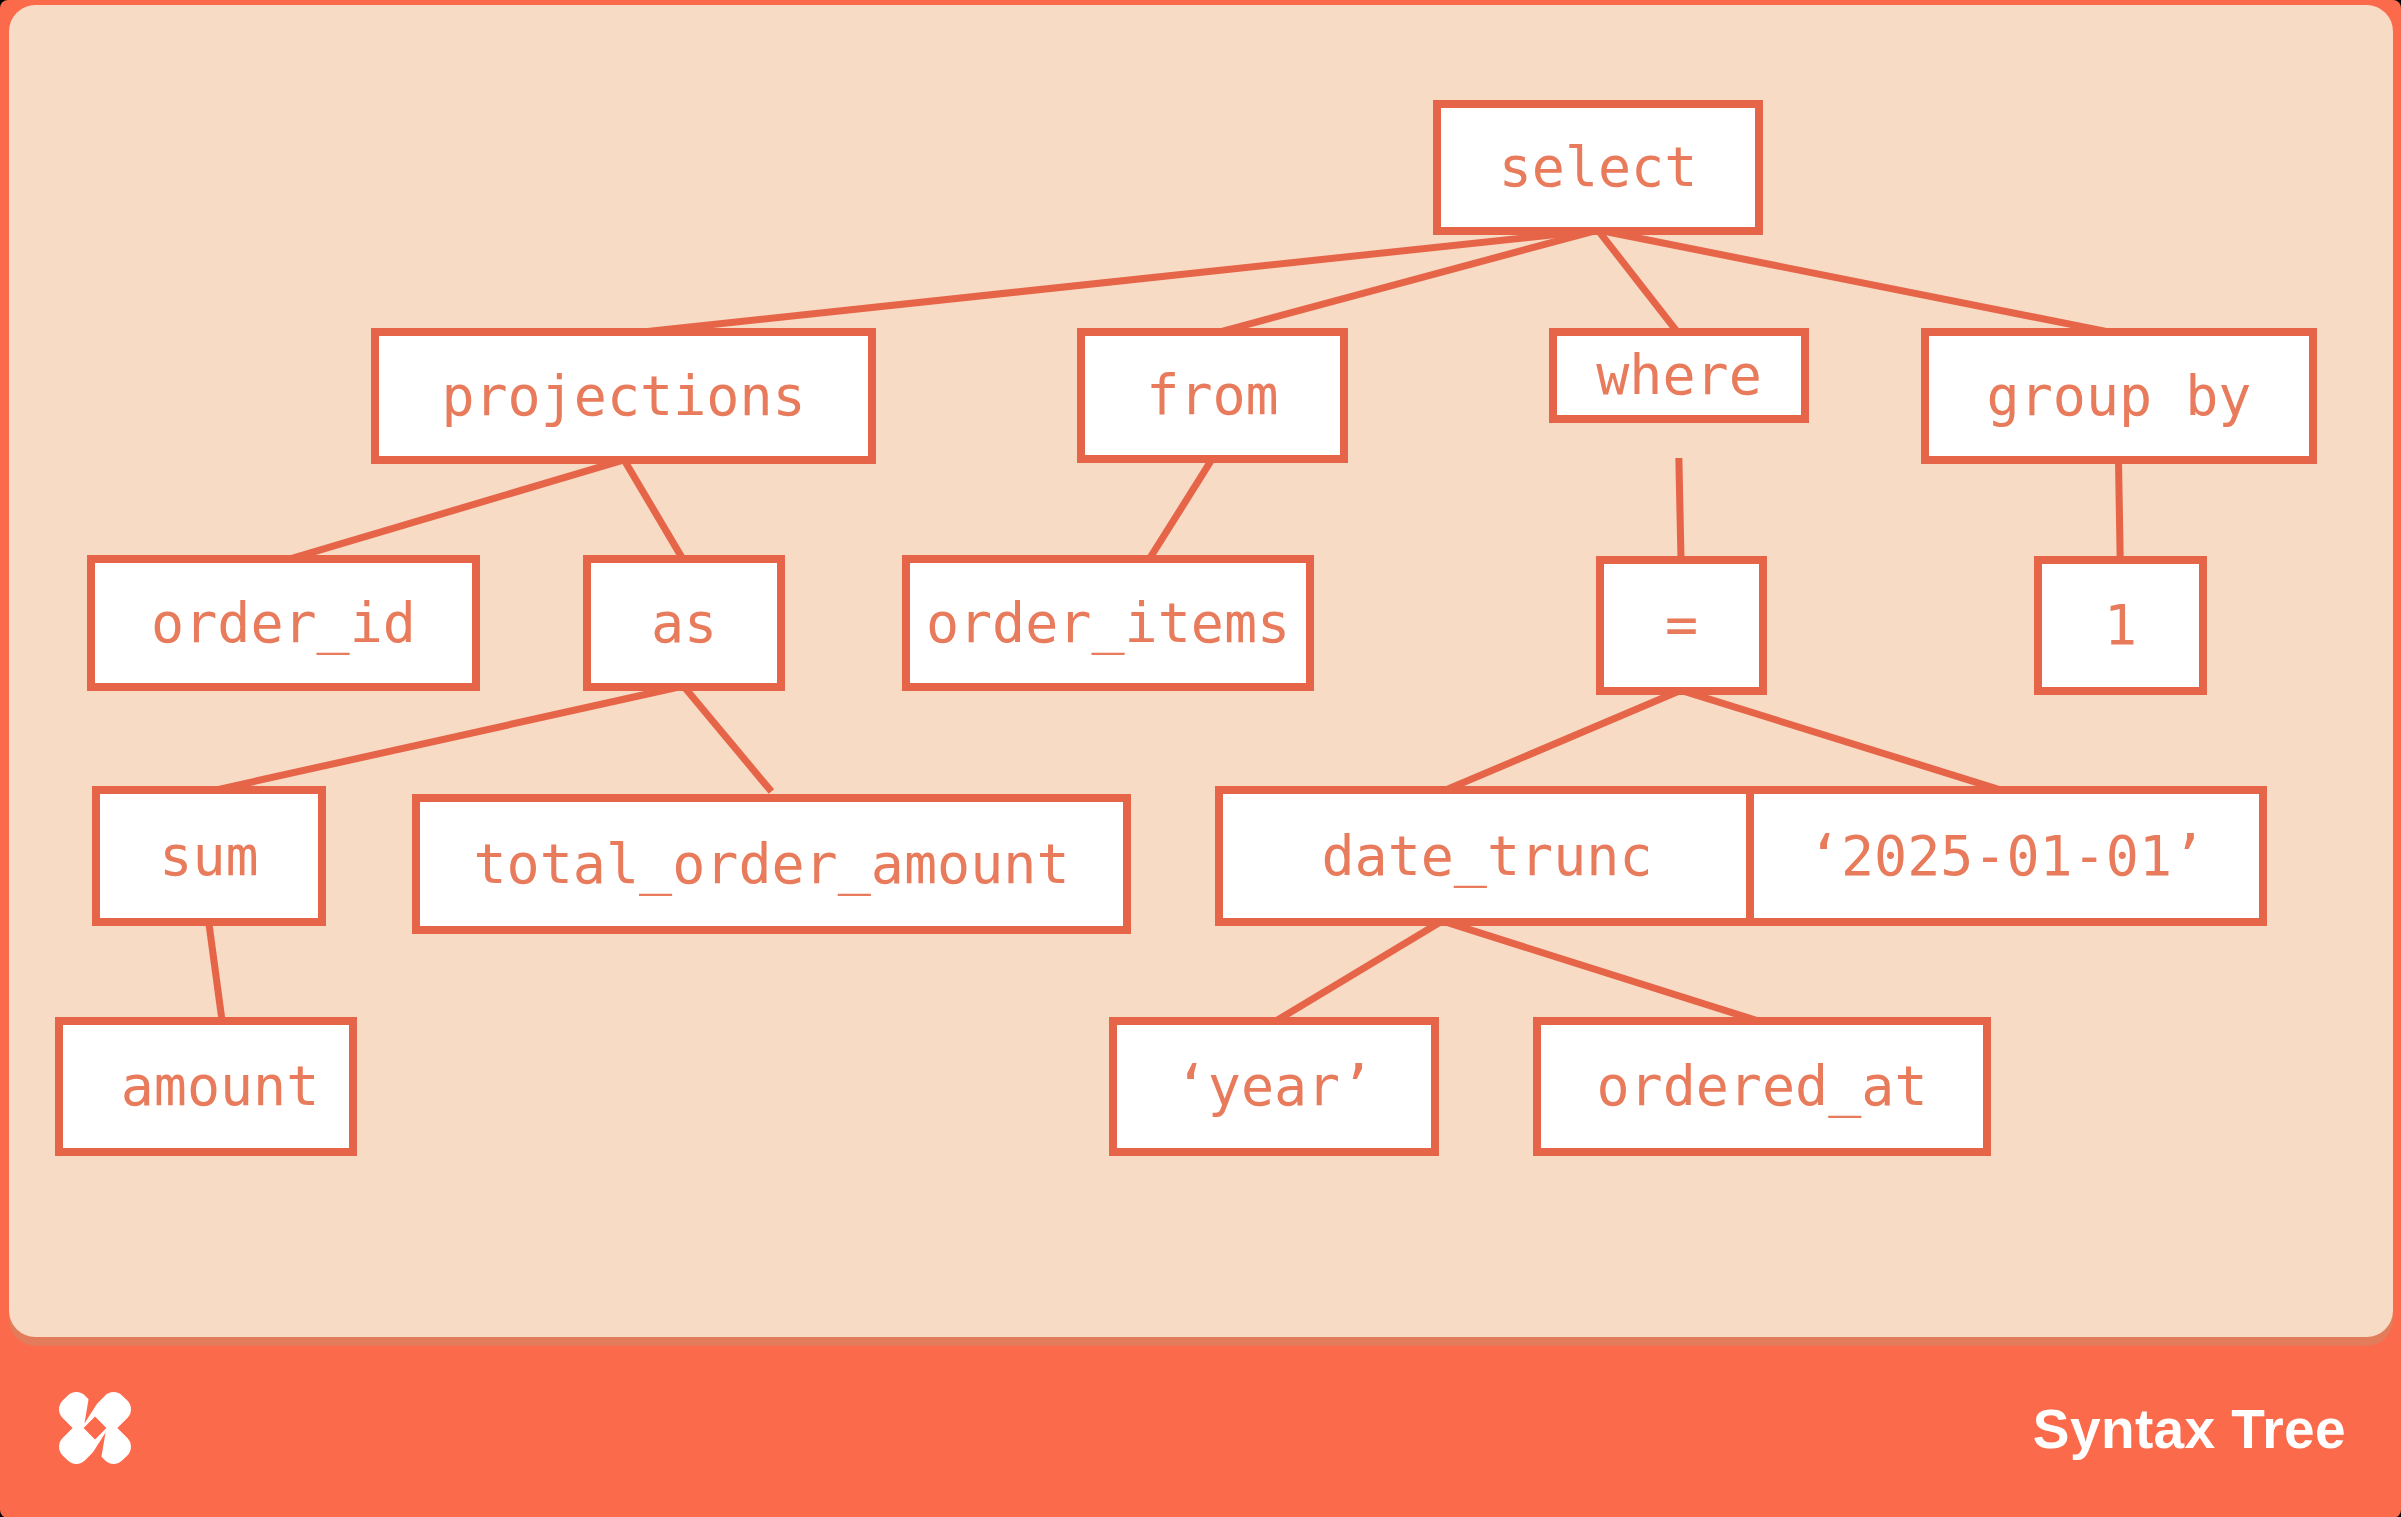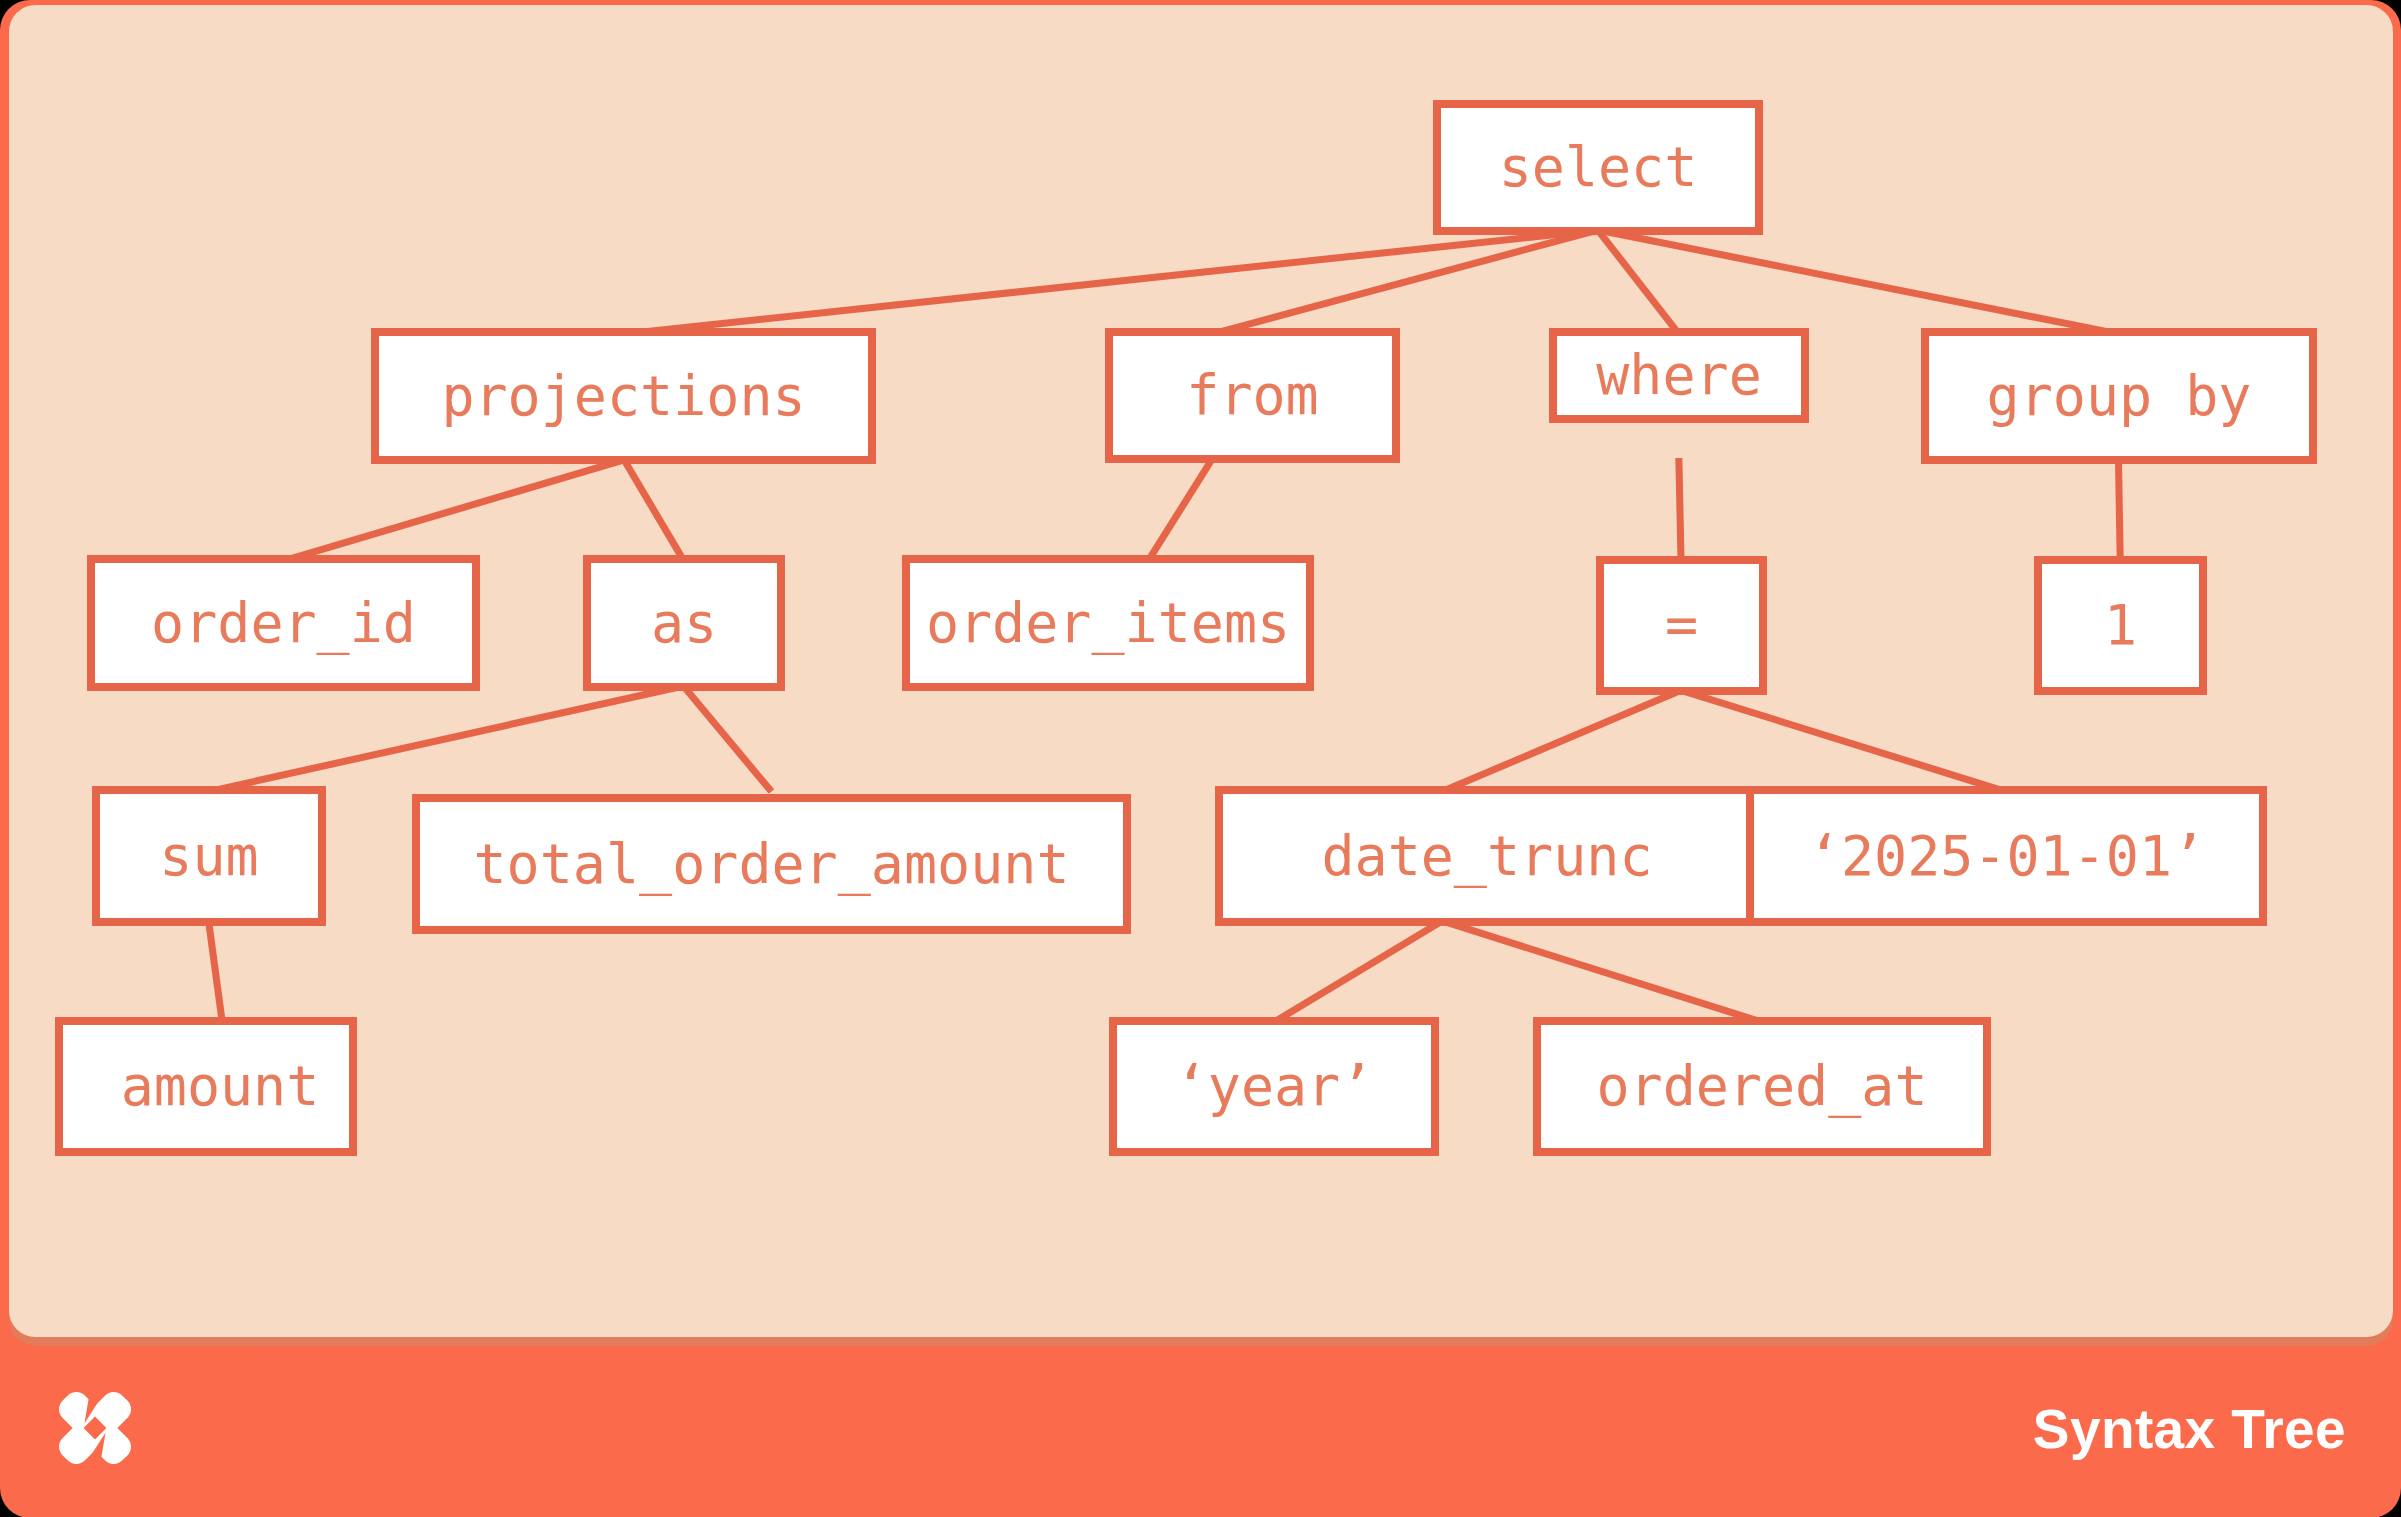--- a/index.html
+++ b/index.html
@@ -9,21 +9,21 @@
     --line:#e66549;
     --nodetext:#e87b5b;
     --white:#ffffff;
   }
   *{margin:0;padding:0;box-sizing:border-box}
   html,body{background:#000;}
   body{width:2401px;height:1518px;font-family:"DejaVu Sans Mono",monospace;}
   .canvas{
     position:relative;width:2401px;height:1518px;
     background:var(--orange);
-    border-radius:30px;overflow:hidden;
+    border-radius:8px;overflow:hidden;
   }
   .panel{
     position:absolute;left:8.8px;top:5.3px;width:2384px;height:1332px;
     background:var(--peach);
     border-radius:26.4px;
     box-shadow:0 8.8px 0 0 var(--shadow);
     z-index:0;
   }
   .edges{position:absolute;left:0;top:0;z-index:1}
   .edges line{stroke:var(--line);stroke-width:8px}
@@ -73,21 +73,21 @@
       <line x1="1910" y1="784" x2="1638.5" y2="899"></line>
       <line x1="1910" y1="784" x2="2279" y2="899"></line>
       <line x1="237" y1="1046" x2="252.5" y2="1161"></line>
       <line x1="1638.5" y1="1046" x2="1447.5" y2="1161"></line>
       <line x1="1638.5" y1="1046" x2="2002" y2="1161"></line>
     </svg>
 
   <div class="nodes">
       <div class="node" style="left: 1433px; top: 100px; width: 330px; height: 135px;">select</div>
       <div class="node" style="left: 371px; top: 328px; width: 505px; height: 136px;">projections</div>
-      <div class="node" style="left: 1077px; top: 328px; width: 295px; height: 135px; margin-left: 28px;">from</div>
+      <div class="node" style="left: 1077px; top: 328px; width: 271px; height: 135px;">from</div>
       <div class="node" style="left: 1549px; top: 328px; width: 260px; height: 95px;">where</div>
       <div class="node" style="left: 1921px; top: 328px; width: 396px; height: 136px;">group by</div>
       <div class="node" style="left: 87px; top: 555px; width: 393px; height: 136px;">order_id</div>
       <div class="node" style="left: 583px; top: 555px; width: 202px; height: 136px;">as</div>
       <div class="node" style="left: 902px; top: 555px; width: 412px; height: 136px;">order_items</div>
       <div class="node" style="left: 1596px; top: 556px; width: 171px; height: 139px;">=</div>
       <div class="node" style="left: 2034px; top: 556px; width: 173px; height: 139px;">1</div>
       <div class="node" style="left: 92px; top: 786px; width: 234px; height: 140px;">sum</div>
       <div class="node" style="left: 412px; top: 786px; width: 719px; height: 140px; margin-top: 8px;">total_order_amount</div>
       <div class="node" style="left: 1215px; top: 786px; width: 544px; height: 140px; text-align: right;">date_trunc</div>

